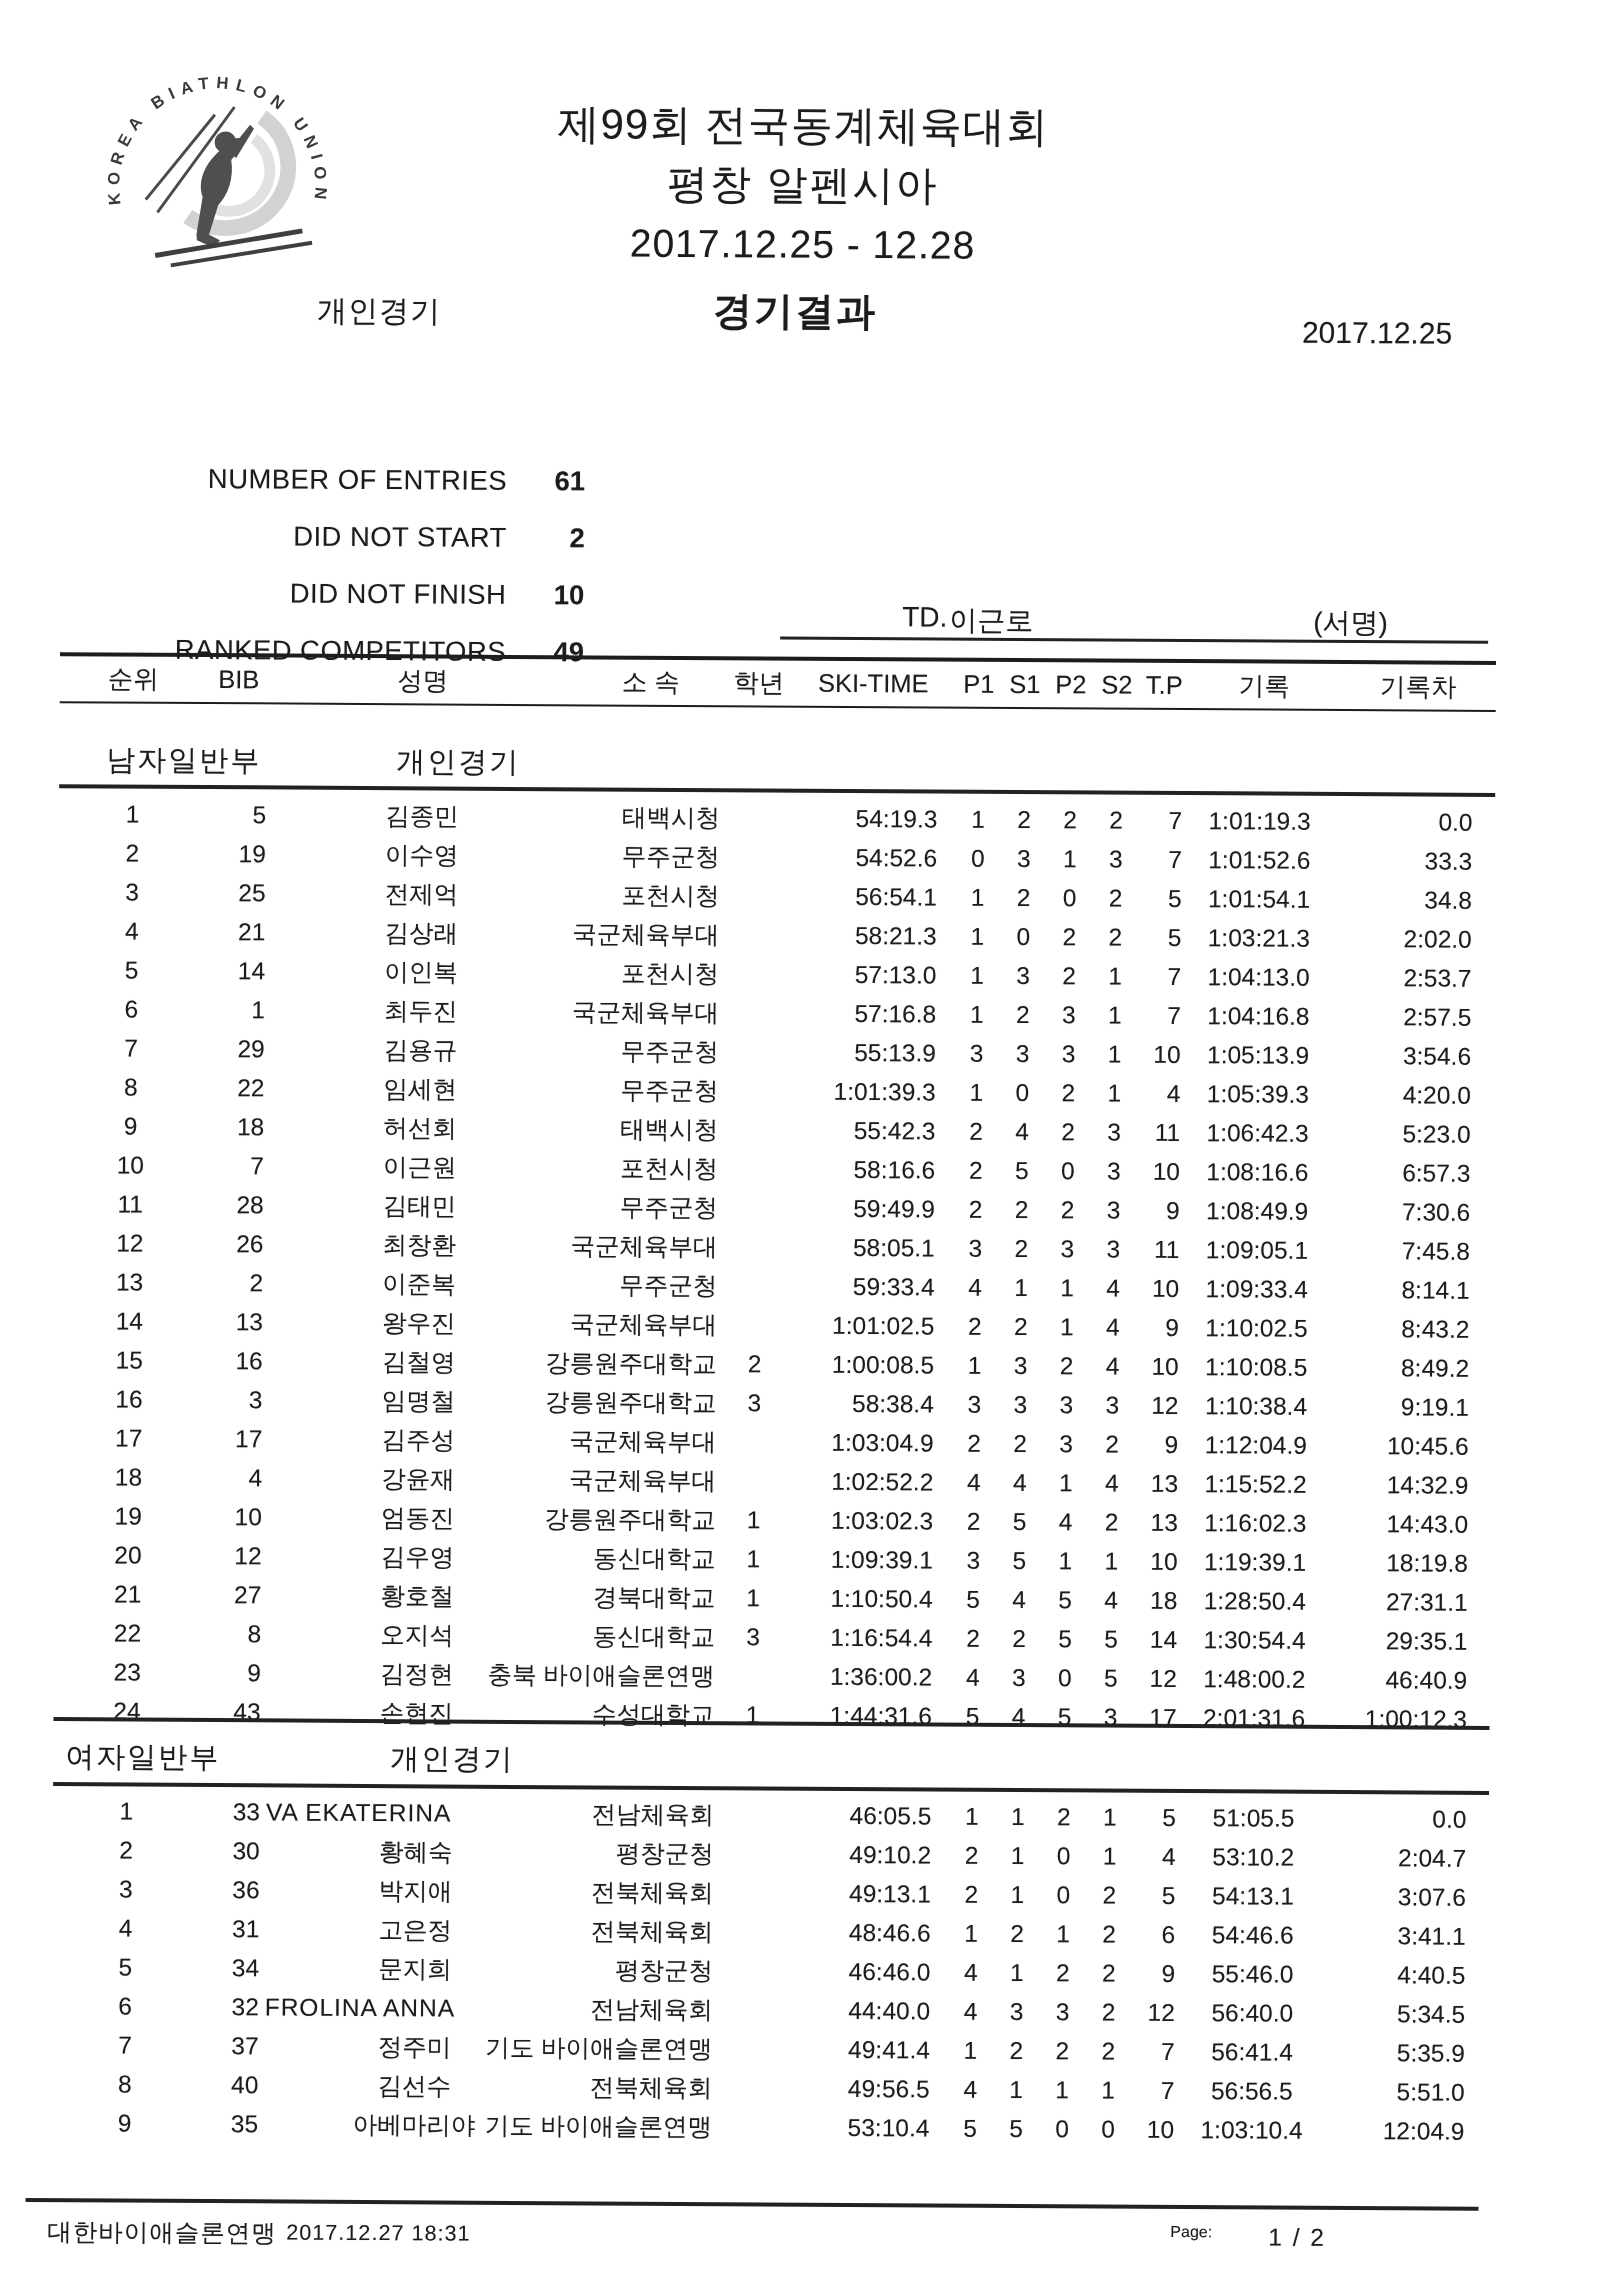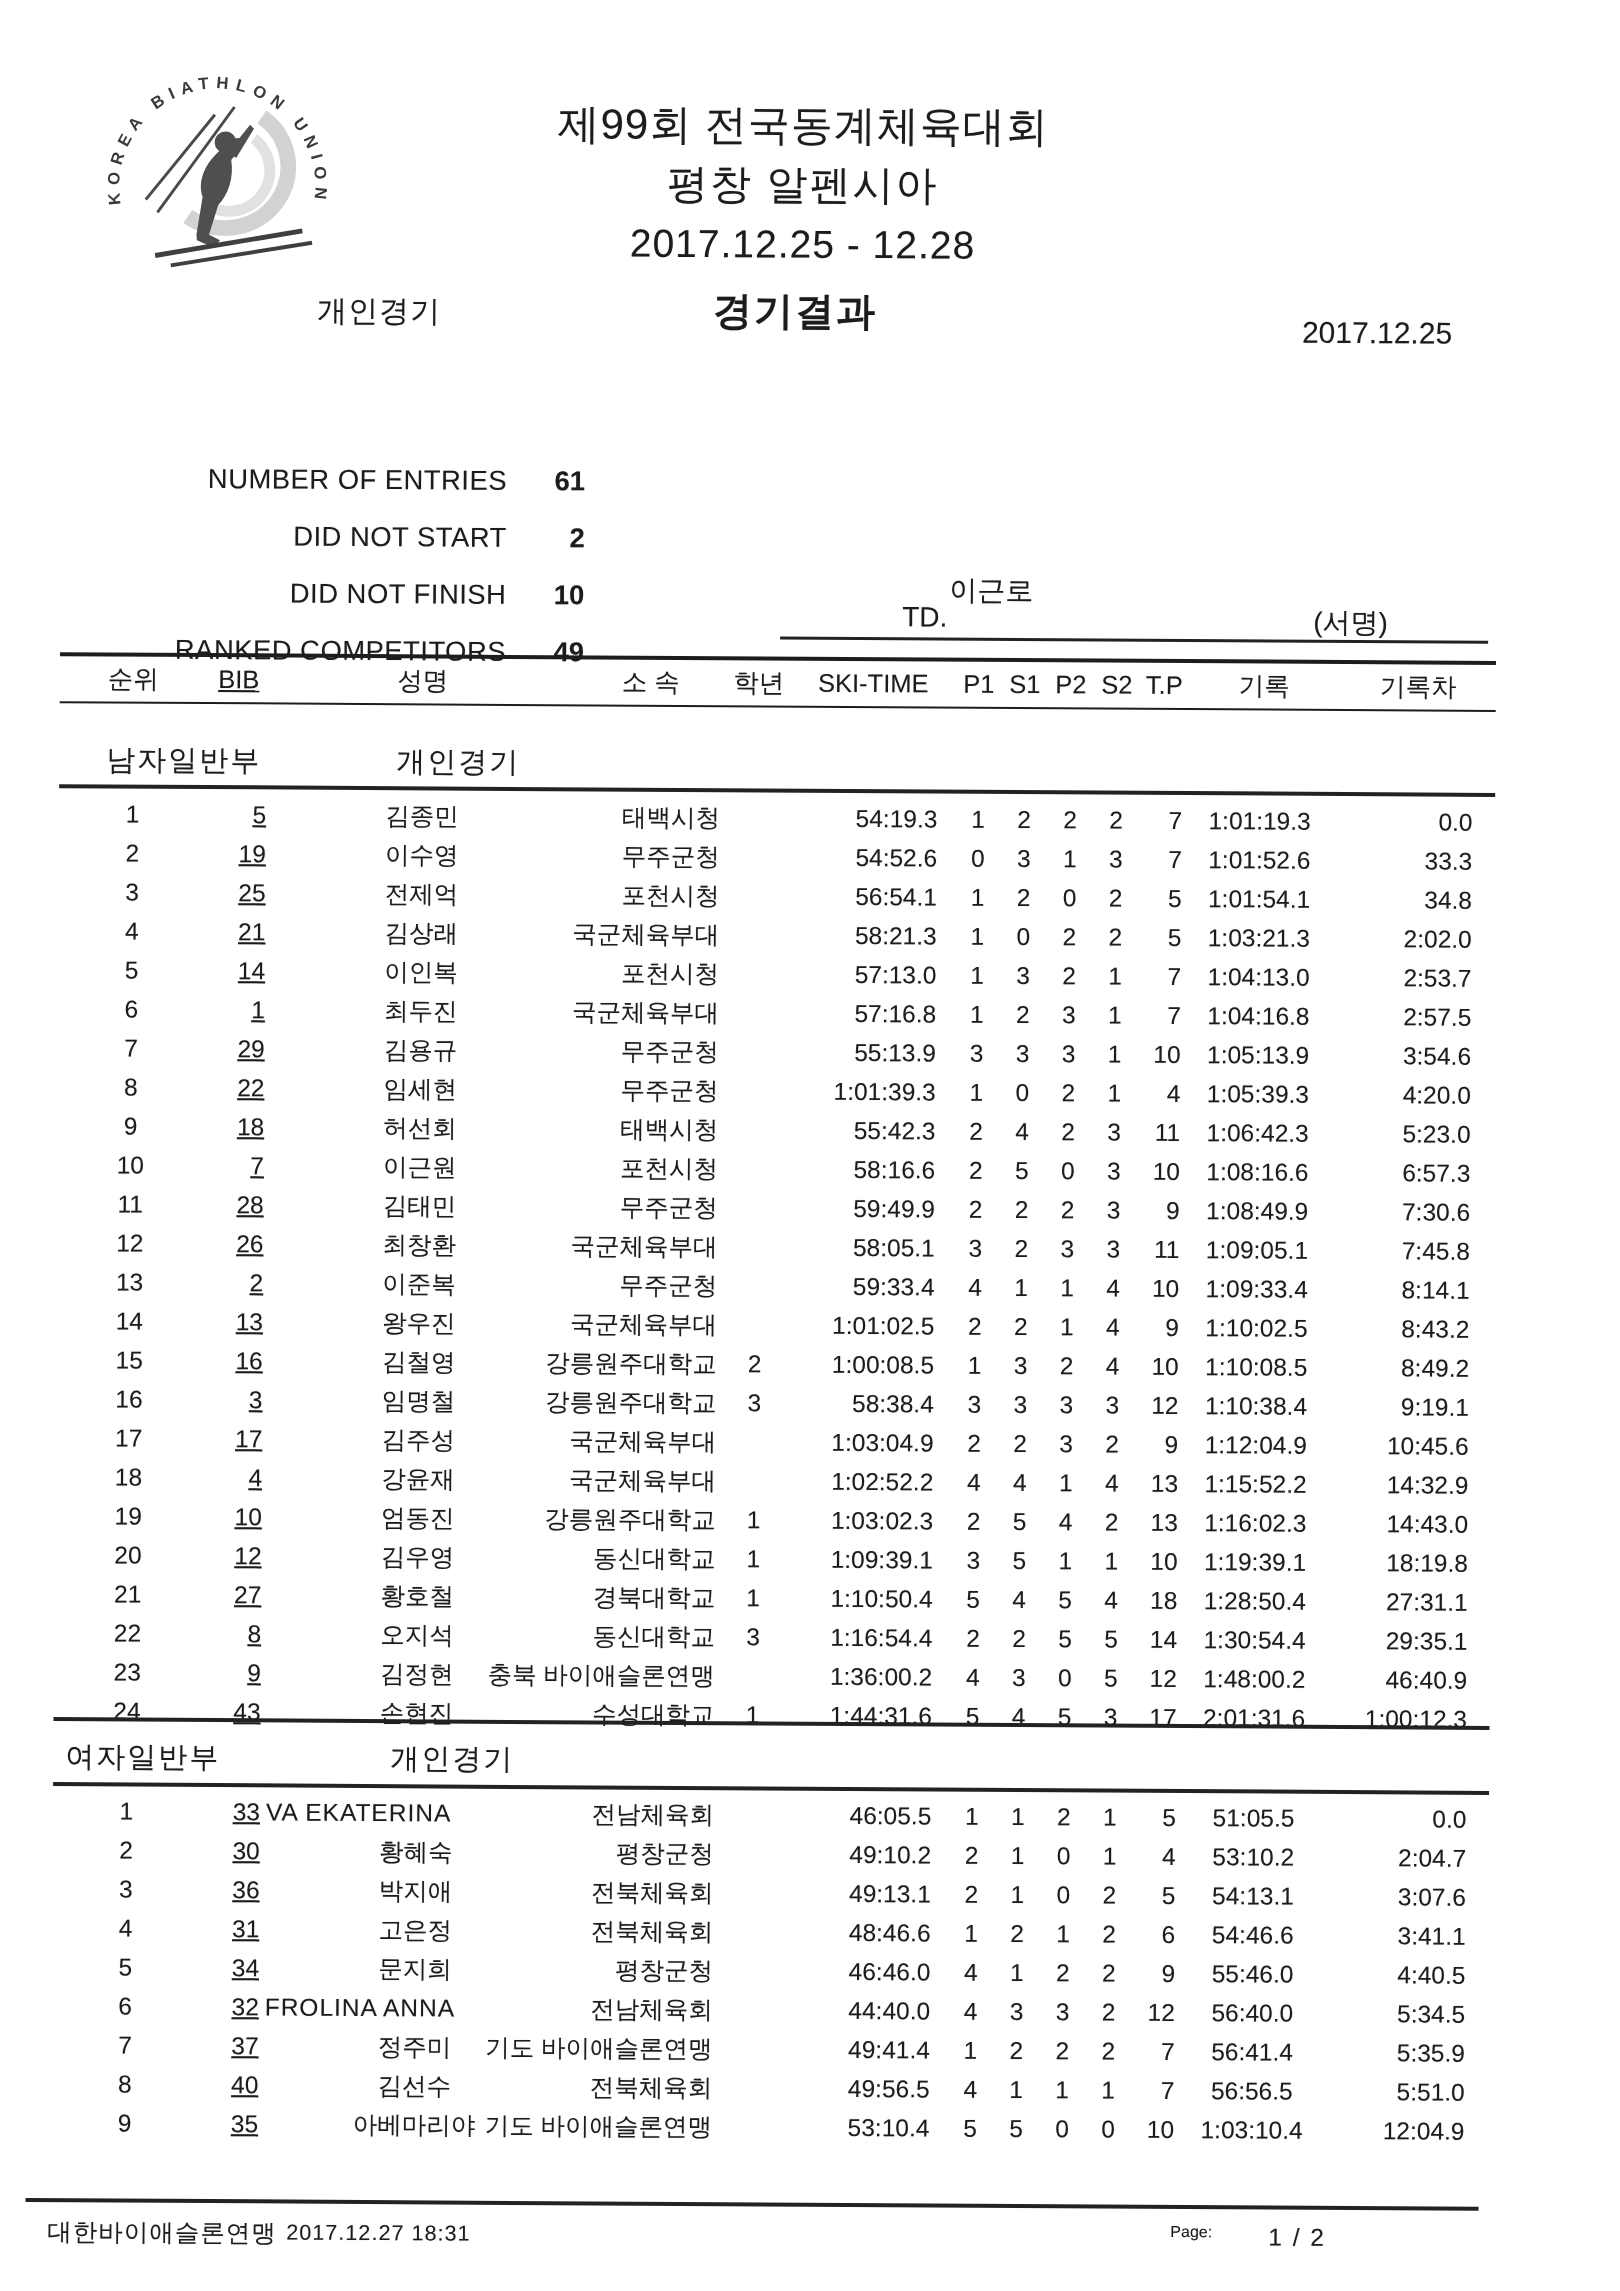--- a/index.html
+++ b/index.html
@@ -24,31 +24,31 @@
   .header-date { left:1304px; top:291px; font-size:30px;margin-top:17px; }
 
   
   .stats { left:0; top:449px; width:588px; }
   .stat-row { display:flex; height:57px; align-items:center; }
   .stat-label { width:510px; text-align:right; font-size:27.4px; letter-spacing:0.5px; }
   .stat-value { width:78px; text-align:right; font-size:27.4px;font-weight:bold; }
 
   
   .td-label { left:882px; top:596px; font-size:28px;margin-left:24px; }
-  .td-name  { left:953px; top:566px; font-size:28px; }
+  .td-name  { left:953px; top:596px; font-size:28px; }
   .sig      { left:1317px; top:596px; font-size:28px; }
   .rule { position:absolute; background:#222; }
 
   
   .thead { left:64px; top:652px; width:1436px; height:51px;
            border-top:4.9px solid #1d1d1d; border-bottom:2.9px solid #1d1d1d;
            display:flex; align-items:center; font-size:25.5px; }
   .cell { flex:0 0 auto; white-space:nowrap; overflow:visible; }
   .c-rank { width:147px; text-align:center; }
-  .c-bib  { width:64px;  text-align:right; padding-right:3.9px;text-decoration:underline; }
+  .c-bib  { width:64px;  text-align:right; padding-right:3.9px; }
   .c-name { width:304px; text-align:center; }
   .c-name.latin { text-align:left; padding-left:2px; letter-spacing:1px; }
   .c-affil{ width:152px; display:flex; justify-content:flex-end; padding-right:5.9px; }
   .c-grade{ width:64px;  text-align:center; }
   .c-ski  { width:165px; text-align:right; padding-right:17.6px; }
   .c-p    { width:46px;  text-align:center; }
   .c-tp   { width:49px;  text-align:right; padding-right:5.9px; }
   .c-rec  { width:151px; text-align:center; padding-right:7.8px; }
   .c-diff { width:157px; text-align:right; padding-right:23.5px; }
   .thead .cell { text-align:center; padding:0; justify-content:center; }

